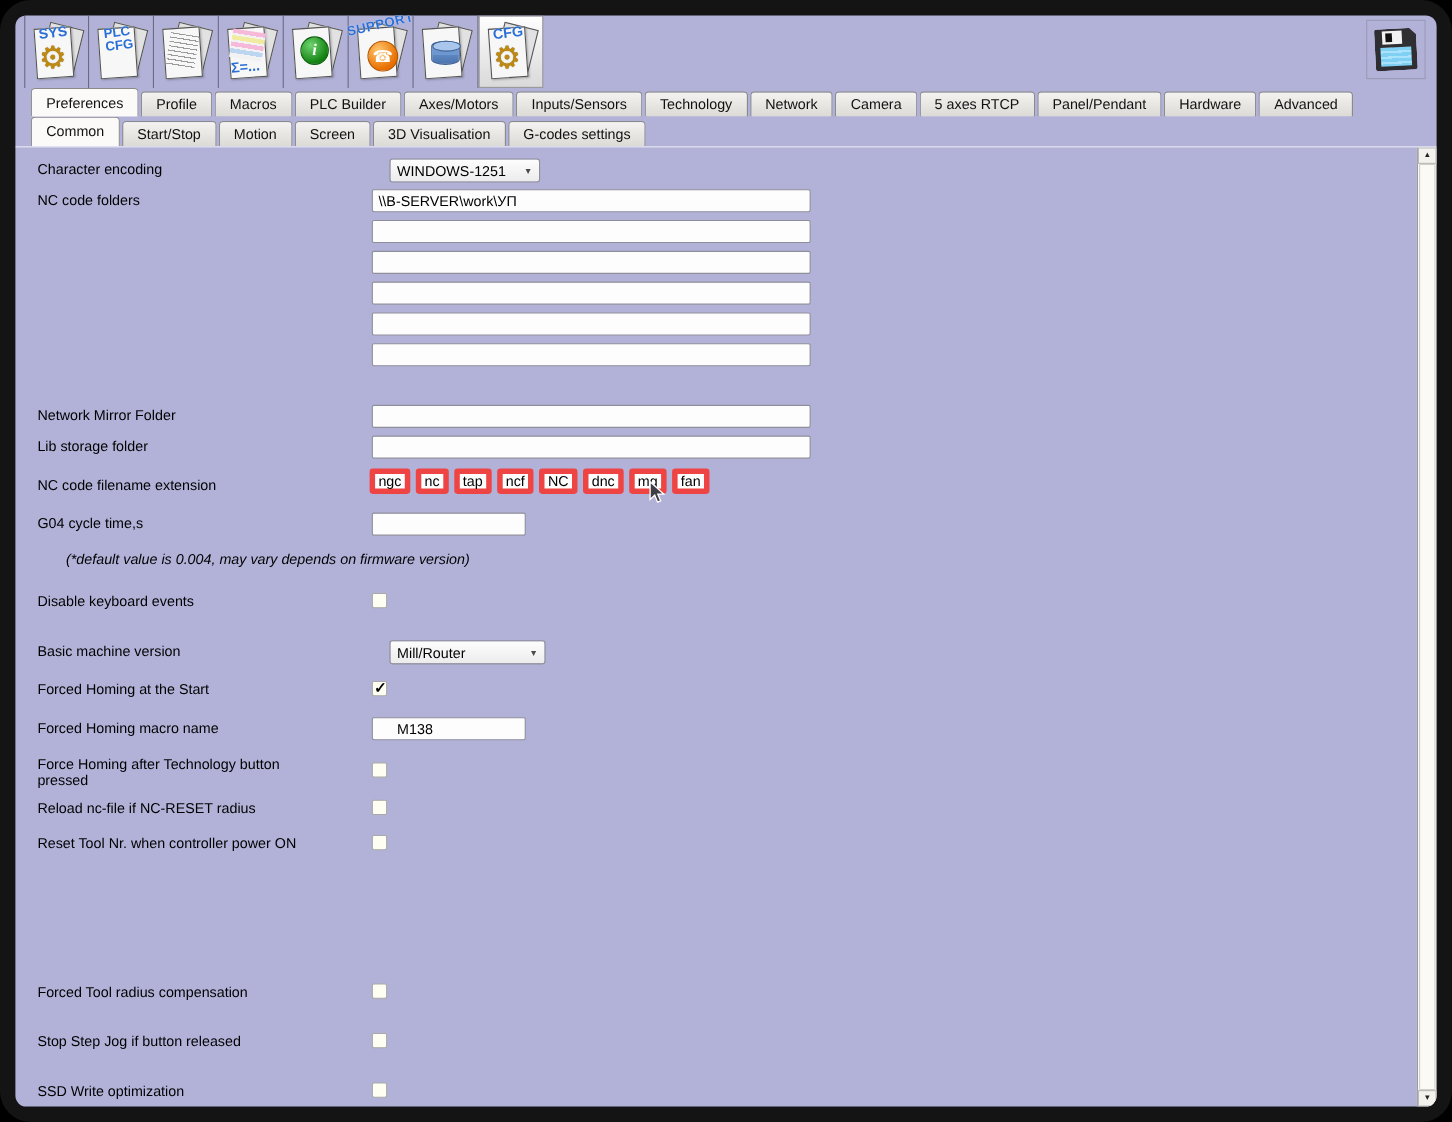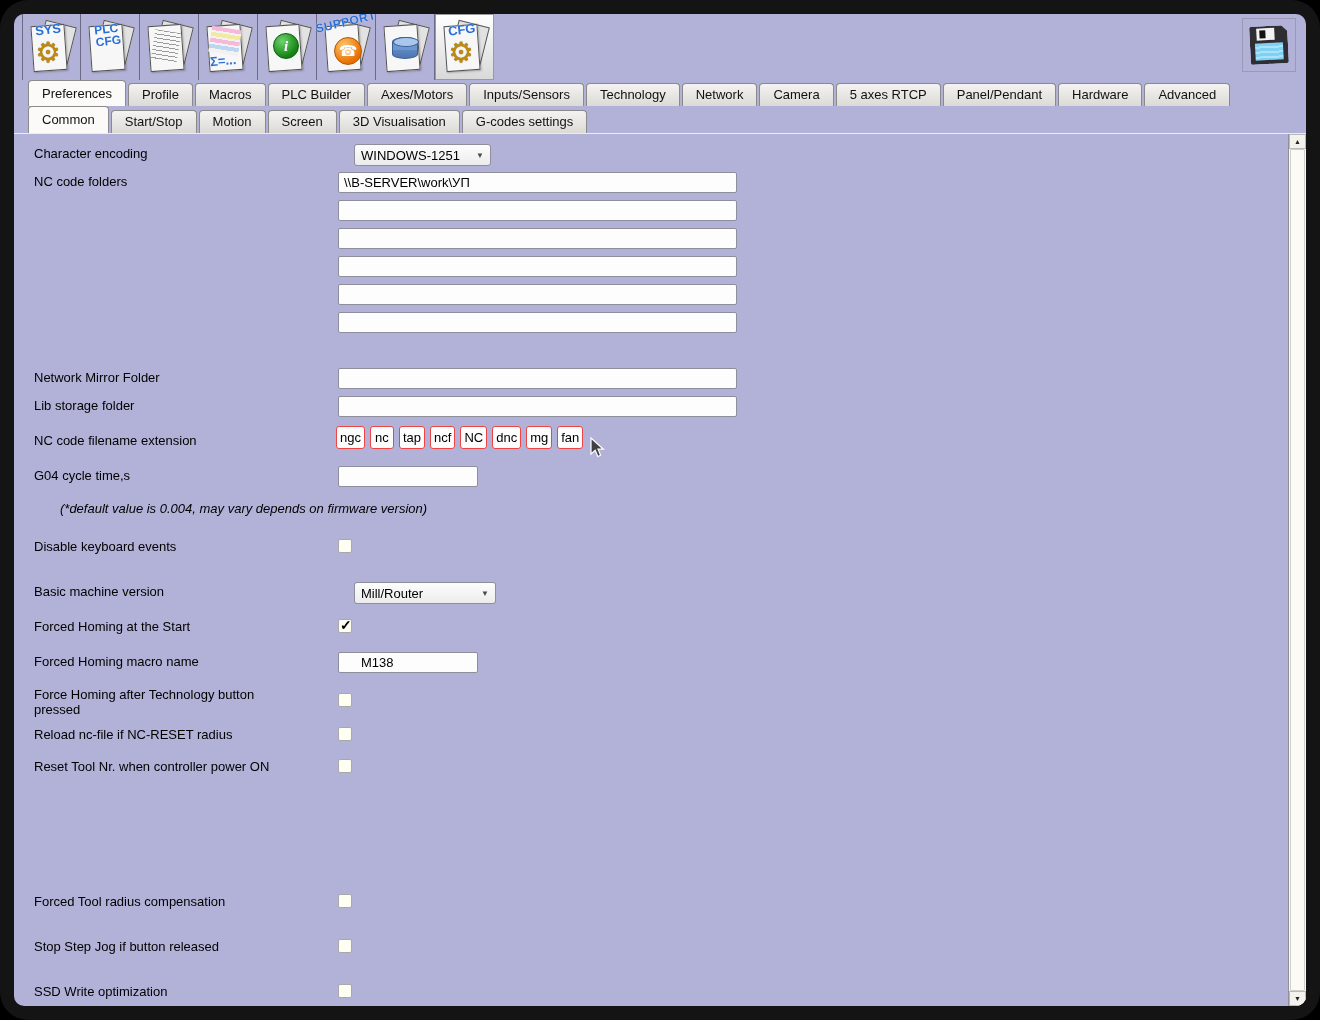--- a/index.html
+++ b/index.html
@@ -52,21 +52,21 @@
   .lbl.narrow{width:258px;}
   .note{position:absolute;left:46px;top:2px;font-size:13px;font-style:italic;color:#000;}
   .txt{position:absolute;left:324px;top:0;height:21px;border:1px solid #8f8f9b;border-radius:2px;background:#fdfdfd;font-size:13px;padding:0 5px;color:#000;}
   .w399{width:399px;}
   .w140{width:140px;padding-left:22px;}
   .dd{position:absolute;left:322px;top:0;height:22px;border:1px solid #8f8f9b;border-radius:3px;background:linear-gradient(180deg,#fdfdfd,#ececec);display:flex;align-items:center;padding:0 6px;font-size:13px;color:#000;margin-left:18px;}
   .dd .dd-arr{margin-left:auto;font-size:8px;color:#4a4a4a;padding-left:10px;}
   .cb{position:absolute;left:324px;top:2px;width:14px;height:14px;background:#fffef2;border:1px solid #a9a9a9;border-radius:2px;}
   .cb .mk{position:absolute;left:1px;top:-3px;font-size:14px;font-weight:bold;color:#000;}
   .exts{position:absolute;left:322px;top:0;display:flex;gap:5px;}
-  .ext{height:23px;min-width:24px;border:1px solid #ef4444;border-radius:3px;background:#fdfdfd;font-size:13px;color:#000;display:flex;align-items:center;justify-content:center;padding:0 3px;}
+  .ext{height:23px;min-width:24px;border:5px solid #ef4444;border-radius:3px;background:#fdfdfd;font-size:13px;color:#000;display:flex;align-items:center;justify-content:center;padding:0 3px;}
   .spin{position:absolute;left:324px;top:0;width:66px;height:22px;border:1px solid #8f8f9b;border-radius:2px;background:#fdfdfd;display:flex;}
   .spin input{border:none;outline:none;width:48px;font-size:13px;padding:0 4px;background:transparent;}
   .spin .arrs{width:16px;border-left:1px solid #b5b5bd;display:flex;flex-direction:column;background:linear-gradient(180deg,#f4f4f4,#dfdfdf);}
   .spin .arrs span{flex:1;font-size:6px;color:#333;display:flex;align-items:center;justify-content:center;}
 
   
   .vscroll{position:absolute;right:0;top:0;width:18px;bottom:0;background:#faf9f3;border-left:1px solid #8f8f9b;}
   .vs-btn{position:absolute;left:0;width:17px;height:15px;background:#f3f2ec;border:1px solid #b9b9b9;display:flex;align-items:center;justify-content:center;font-size:7px;color:#222;}
   .vs-btn.up{top:0;}
   .vs-btn.down{bottom:0;}

